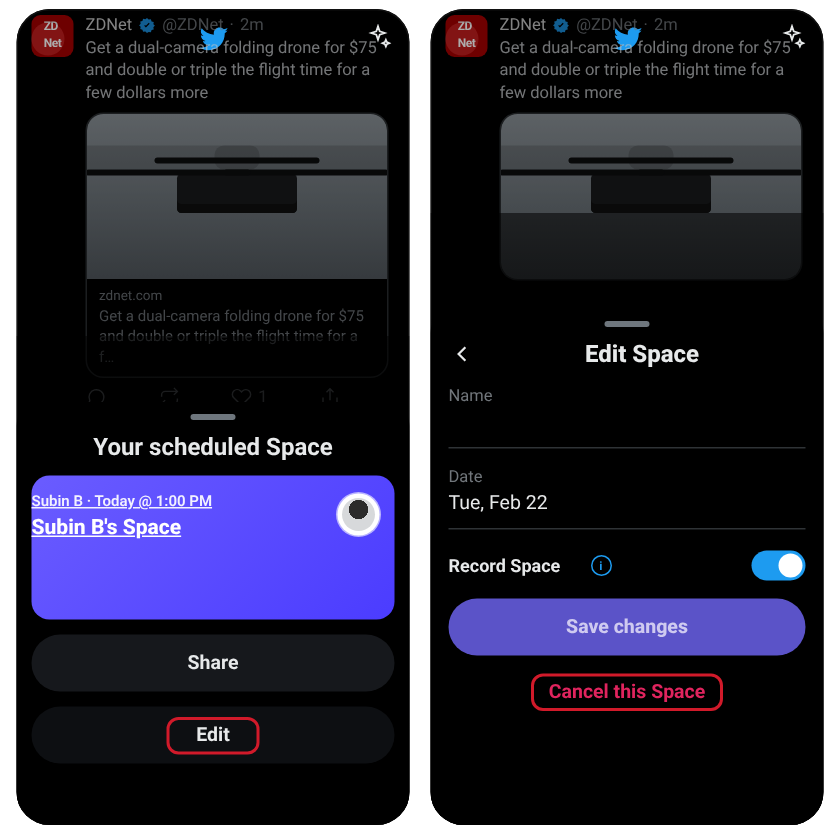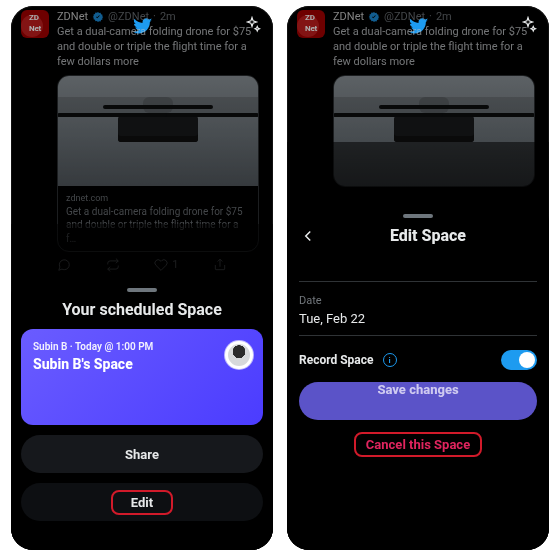--- a/index.html
+++ b/index.html
@@ -41,47 +41,47 @@
   .drone::before{left:50%;top:48%;width:80px;height:26px;transform:translate(-50%,-50%);box-shadow:0 -6px 0 0 #111 inset;}
   .drone::after{left:50%;top:28%;width:110px;height:4px;transform:translate(-50%,-50%);background:#0e0f10;border-radius:2px;box-shadow:-46px 8px 0 0 #0e0f10,46px 8px 0 0 #0e0f10,-46px -2px 0 6px rgba(0,0,0,.15),46px -2px 0 6px rgba(0,0,0,.15);}
   .tcard .meta{padding:6px 8px;font-size:10px;color:var(--muted);}
   .tcard .meta .dom{font-size:9px;}
   .actions{display:flex;justify-content:space-between;padding:6px 36px 0 36px;color:var(--muted);font-size:11px;}
   .act{display:flex;align-items:center;gap:4px;}
   .icon-sm{width:14px;height:14px;}
   
   .sheet-shadow{position:absolute;left:0;right:0;bottom:0;height:60%;background:linear-gradient(180deg,rgba(0,0,0,.55),rgba(0,0,0,.95));}
   
-  .sheet{position:absolute;left:0;right:0;bottom:0;background:#000;border-top-left-radius:16px;border-top-right-radius:16px;padding:8px 10px 12px;}
+  .sheet{position:absolute;left:0;right:0;bottom:12px;background:#000;border-top-left-radius:16px;border-top-right-radius:16px;padding:8px 10px 12px;}
   .grabber{width:30px;height:4px;border-radius:3px;background:#6e767d;margin:0 auto 8px;}
   .sheet-title{color:var(--text);font-weight:700;font-size:16px;text-align:center;margin:2px 0 10px;}
-  .space-card{border-radius:12px;padding:12px 12px 16px;background:linear-gradient(135deg,var(--card-grad-a),var(--card-grad-b));color:#fff;position:relative;min-height:68px;}
+  .space-card{border-radius:12px;padding:12px 0 16px;background:linear-gradient(135deg,var(--card-grad-a),var(--card-grad-b));color:#fff;position:relative;min-height:68px;text-decoration:underline;}
   .sc-sub{font-size:10px;opacity:.92;font-weight:600;}
   .sc-title{font-size:14px;font-weight:800;margin-top:4px;}
   .sc-av{position:absolute;right:10px;top:12px;width:28px;height:28px;border-radius:50%;background:#fff;box-shadow:0 0 0 1px rgba(255,255,255,.6);}
   .sc-av::after{content:"";position:absolute;inset:3px;border-radius:50%;background:radial-gradient(circle at 50% 35%,#2b2b2b 0 35%,#d7d9db 36% 100%);}
   .btn{display:flex;align-items:center;justify-content:center;height:38px;border-radius:999px;background:var(--btn);color:var(--text);font-weight:700;font-size:13px;margin-top:10px;}
   .btn.secondary{background:#0d0f12;}
   .hl{outline:2px solid #d11a2a;outline-offset:0;border-radius:6px;}
   .hl-wrap{display:inline-block;}
   
   .sheetR{position:absolute;left:0;right:0;bottom:0;top:200px;background:#000;border-top-left-radius:16px;border-top-right-radius:16px;padding:8px 12px 12px;}
   .edit-head{position:relative;display:flex;align-items:center;justify-content:center;margin-top:2px;}
   .back{position:absolute;left:0;top:50%;transform:translateY(-50%);color:#e7e9ea;}
   .edit-title{color:var(--text);font-weight:800;font-size:16px;padding-left:20px;}
   .field{margin-top:12px;}
   .lbl{font-size:11px;color:var(--muted);margin-bottom:4px;}
   .val{font-size:13px;color:var(--text);padding-bottom:8px;border-bottom:1px solid var(--border-dim);min-height:16px;}
   .row{display:flex;align-items:center;justify-content:space-between;margin-top:14px;}
-  .row .lab{color:var(--text);font-size:12px;font-weight:700;display:flex;align-items:center;gap:9px;}
+  .row .lab{color:var(--text);font-size:12px;font-weight:700;display:flex;align-items:center;gap:20px;}
   .info{width:12px;height:12px;border-radius:50%;border:1px solid var(--blue);color:var(--blue);font-size:8px;display:flex;align-items:center;justify-content:center;}
   .toggle{width:36px;height:20px;border-radius:999px;background:var(--toggle);position:relative;}
   .toggle::after{content:"";position:absolute;right:2px;top:2px;width:16px;height:16px;border-radius:50%;background:#fff;}
   .hint{color:var(--muted);font-size:10px;text-align:center;margin-top:10px;}
-  .save{margin-top:12px;height:38px;border-radius:999px;display:flex;justify-content:center;background:#5b53c8;color:#cfcaf0;font-weight:800;font-size:13px;}
+  .save{margin-top:12px;height:38px;border-radius:999px;display:flex;align-items:center;justify-content:center;background:#5b53c8;color:#cfcaf0;font-weight:800;font-size:13px;}
   .cancel{margin-top:14px;text-align:center;color:var(--red);font-weight:700;font-size:13px;}
   
   svg{display:block;}
 </style>
 </head>
 <body>
 <div class="stage">
 
 <div class="phones">
 
@@ -218,20 +218,21 @@
       <div class="edit-head">
         <span class="back">
           <svg width="18" height="18" viewBox="0 0 24 24" fill="none" stroke="currentColor" stroke-width="2">
                 <path d="M15 18l-6-6 6-6"></path>
               </svg>
         </span>
         <span class="edit-title">Edit Space</span>
       </div>
 
       <div class="field">
+        <div class="lbl">Name</div>
         <div class="val"></div>
       </div>
       <div class="field">
         <div class="lbl">Date</div>
         <div class="val">Tue, Feb 22</div>
       </div>
 
       <div class="row">
         <div class="lab">
           <span>Record Space</span>

